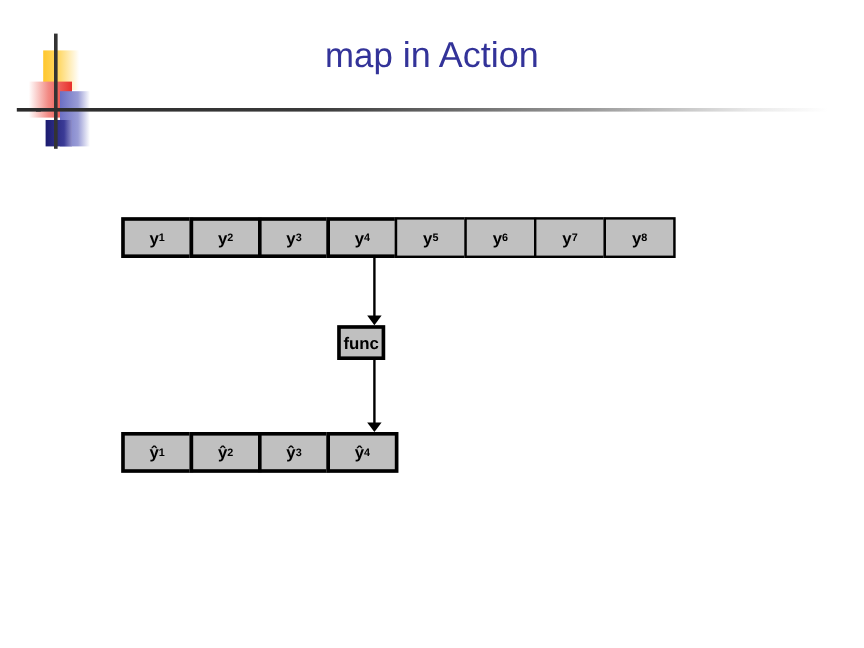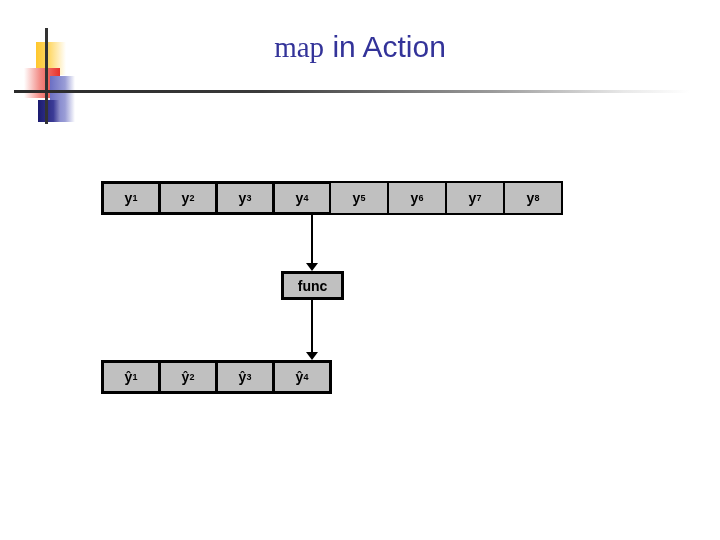--- a/index.html
+++ b/index.html
@@ -72,21 +72,21 @@
     left: 0;
     top: 30px;
     width: 720px;
     text-align: center;
     color: #333399;
     font-size: 30px;
     line-height: 34px;
     white-space: nowrap;
   }
   .title .mono {
-    font-family: Liberation Serif, serif;
+    font-family: Liberation Sans, sans-serif;
     font-size: 29px;
   }
   .title .sans {
     font-family: Liberation Sans, sans-serif;
     font-size: 30px;
   }
 
   
   .title-rule {
     position: absolute;
@@ -153,21 +153,21 @@
     height: 34px;
     border: 3px solid #000000;
     margin-right: -3px;
   }
 
   
   .func-box {
     position: absolute;
     left: 281px;
     top: 271px;
-    width: 63px;
+    width: 40px;
     height: 29px;
     background: #C0C0C0;
     border: 3px solid #000000;
     box-sizing: border-box;
     display: flex;
     align-items: center;
     justify-content: center;
     font-size: 14px;
     font-weight: bold;
     color: #000000;

